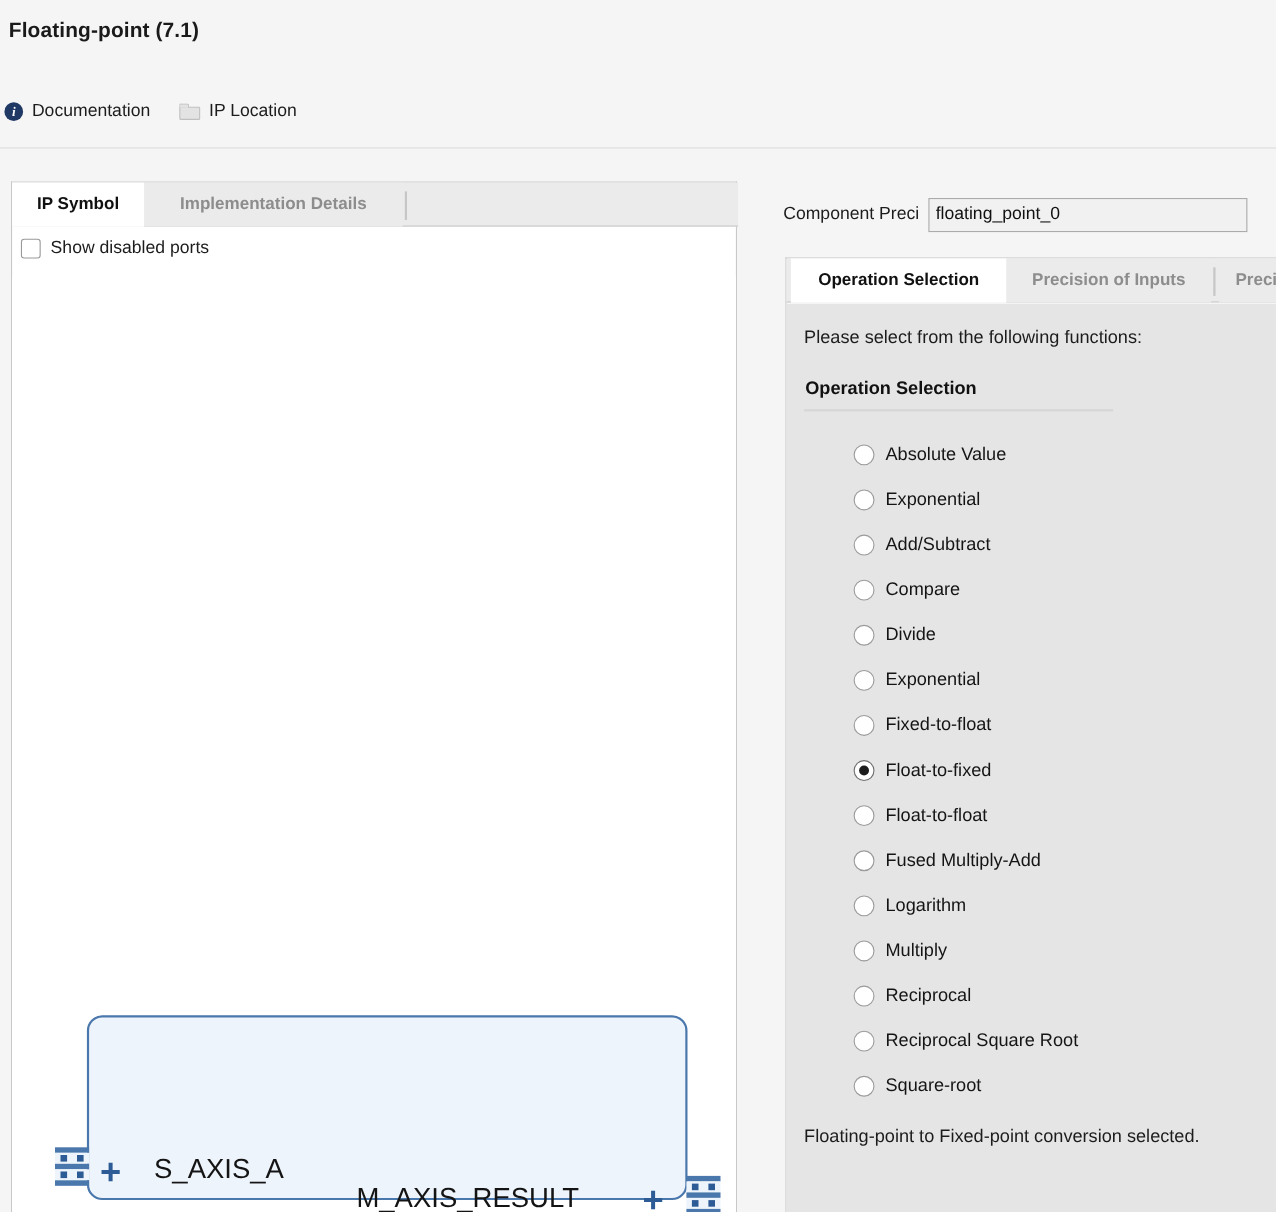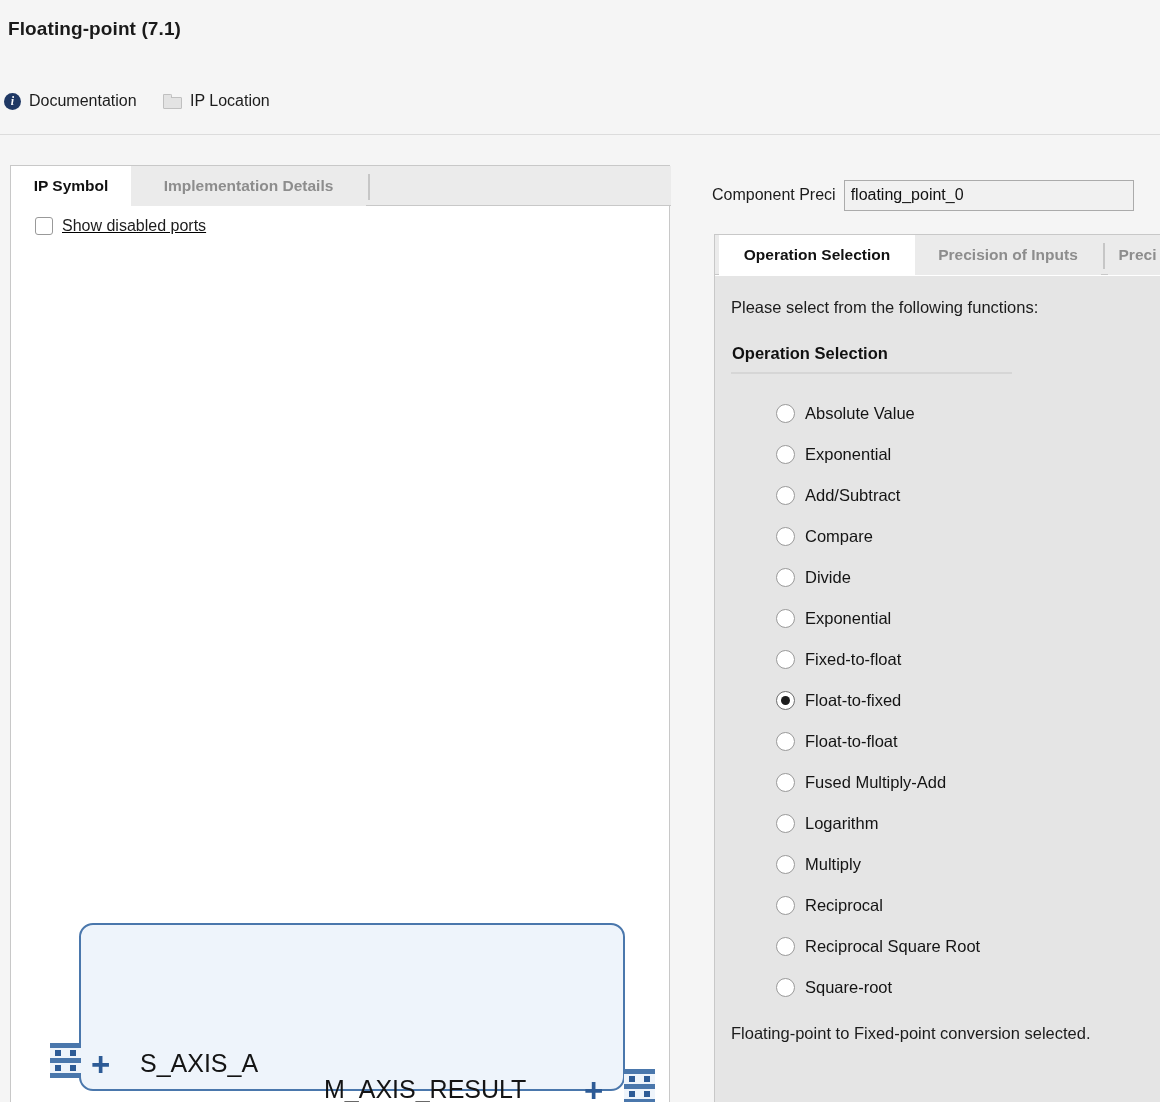--- a/index.html
+++ b/index.html
@@ -61,22 +61,22 @@
     display: flex; align-items: center; justify-content: center;
     font-size: 15.5px; font-weight: bold; white-space: nowrap; cursor: default;
   }
   .lp-tab.active { background: #ffffff; color: #111111; border-bottom: 1px solid #ffffff; }
   .lp-tab.inactive { background: #ebebeb; color: #8d8d8d; }
   .lp-tab-0 { left: 0px; width: 120px; }
   .lp-tab-1 { left: 120px; width: 235px; }
   .lp-tab-divider { position: absolute; left: 357px; top: 8px; width: 2px; height: 26px; background: #c6c6c6; }
 
   .show-ports-row {
-    position: absolute; left: 24px; top: 51px;
-    display: flex; align-items: center; gap: 9px; text-decoration: underline;
+    position: absolute; left: 8px; top: 51px;
+    display: flex; align-items: center; gap: 9px;
   }
   .cb-box {
     width: 18px; height: 18px; background: #ffffff;
     border: 1px solid #999999; border-radius: 3px;
   }
   .show-ports-label { font-size: 16px; color: #1c1c1c; white-space: nowrap; }
 
   
   .symbol-canvas { position: absolute; left: 0; top: 85px; width: 658px; height: 850px; background: #ffffff; }
   .ip-block {
@@ -131,21 +131,21 @@
   .rp-tab {
     position: absolute; top: 0; height: 40px;
     display: flex; align-items: center; justify-content: center;
     font-size: 15.5px; font-weight: bold; white-space: nowrap;
     overflow: hidden; cursor: default;
   }
   .rp-tab.active { background: #ffffff; color: #111111; border-bottom: 1px solid #ffffff; }
   .rp-tab.inactive { background: #ebebeb; color: #8d8d8d; }
   .rp-tab-0 { left: 4px; width: 196px; }
   .rp-tab-1 { left: 200px; width: 186px; }
-  .rp-tab-2 { left: 393px; width: 53px; justify-content: center; padding-left: 6px; }
+  .rp-tab-2 { left: 393px; width: 53px; justify-content: flex-end; padding-left: 6px; }
   .rp-tab-divider { position: absolute; left: 388px; top: 8px; width: 2px; height: 26px; background: #c6c6c6; }
 
   .rp-body { position: absolute; left: 0; top: 41px; width: 446px; height: 827px; background: #e5e5e5; }
   .instruct { position: absolute; left: 16px; top: 22px; font-size: 16.5px; color: #1c1c1c; white-space: nowrap; }
   .group-title {
     position: absolute; left: 17px; top: 68px;
     font-size: 16.5px; font-weight: bold; color: #111111; white-space: nowrap;
   }
   .group-rule { position: absolute; left: 16px; top: 96px; width: 281px; height: 2px; background: #d6d6d6; }
 

